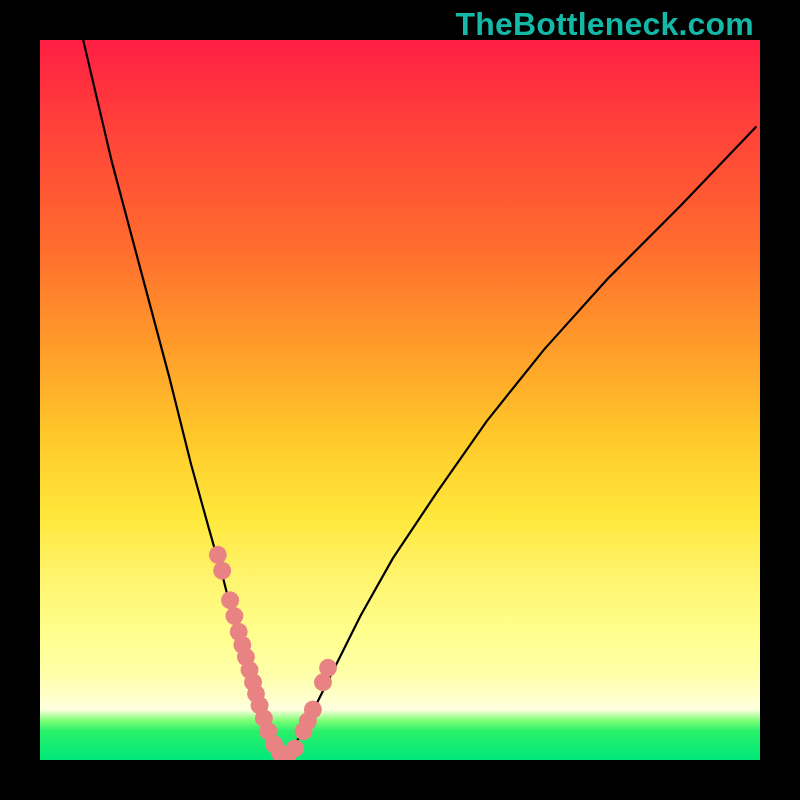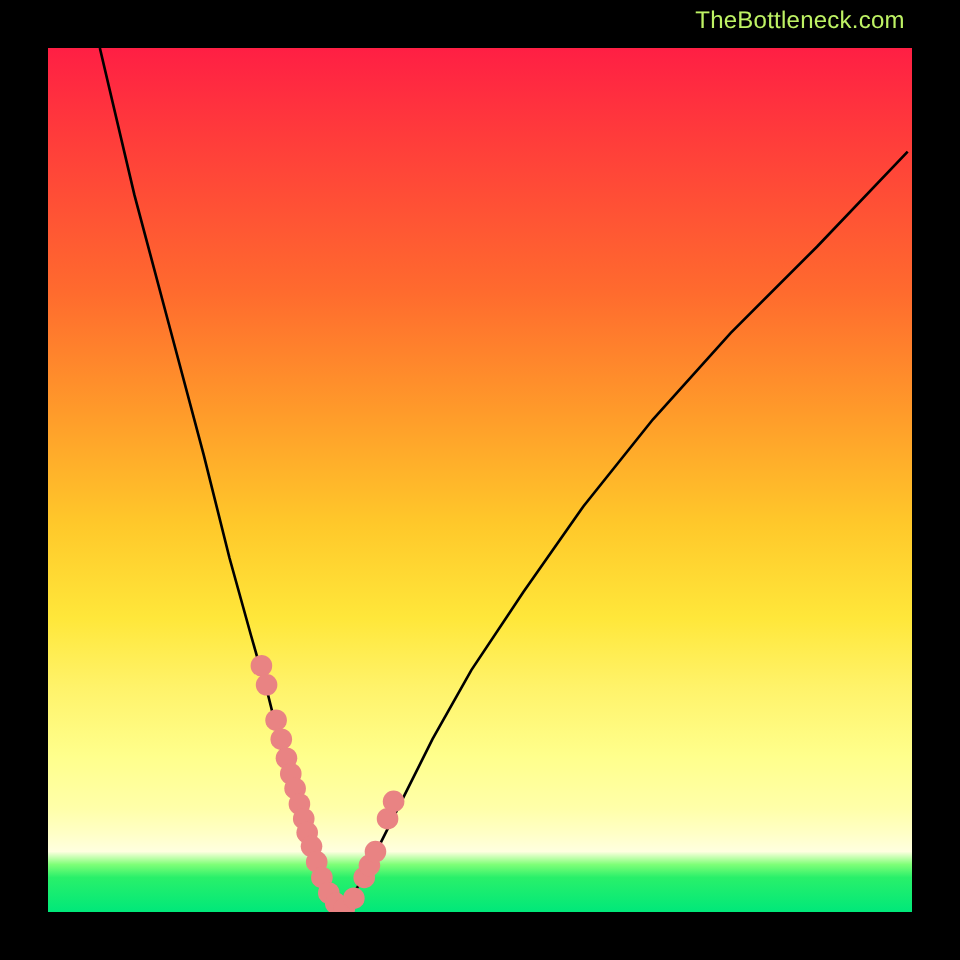--- a/index.html
+++ b/index.html
@@ -40,24 +40,24 @@
       #ffffe0 93%,
       #7fff78 94.5%,
       #29f06a 96%,
       #00e87a 100%);
     display: block;
   }
   .watermark {
     position: absolute;
     top: 6px;
     right: 46px;
-    color: #bef264;
-    font-size: 20px;
+    color: #14b8a6;
+    font-size: 32px;
     letter-spacing: 0.2px;
-    font-weight: 400;
+    font-weight: 700;
   }
   svg.overlay {
     position: absolute;
     left: 40px;
     top: 40px;
     width: 720px;
     height: 720px;
     pointer-events: none;
   }
   .curve {

